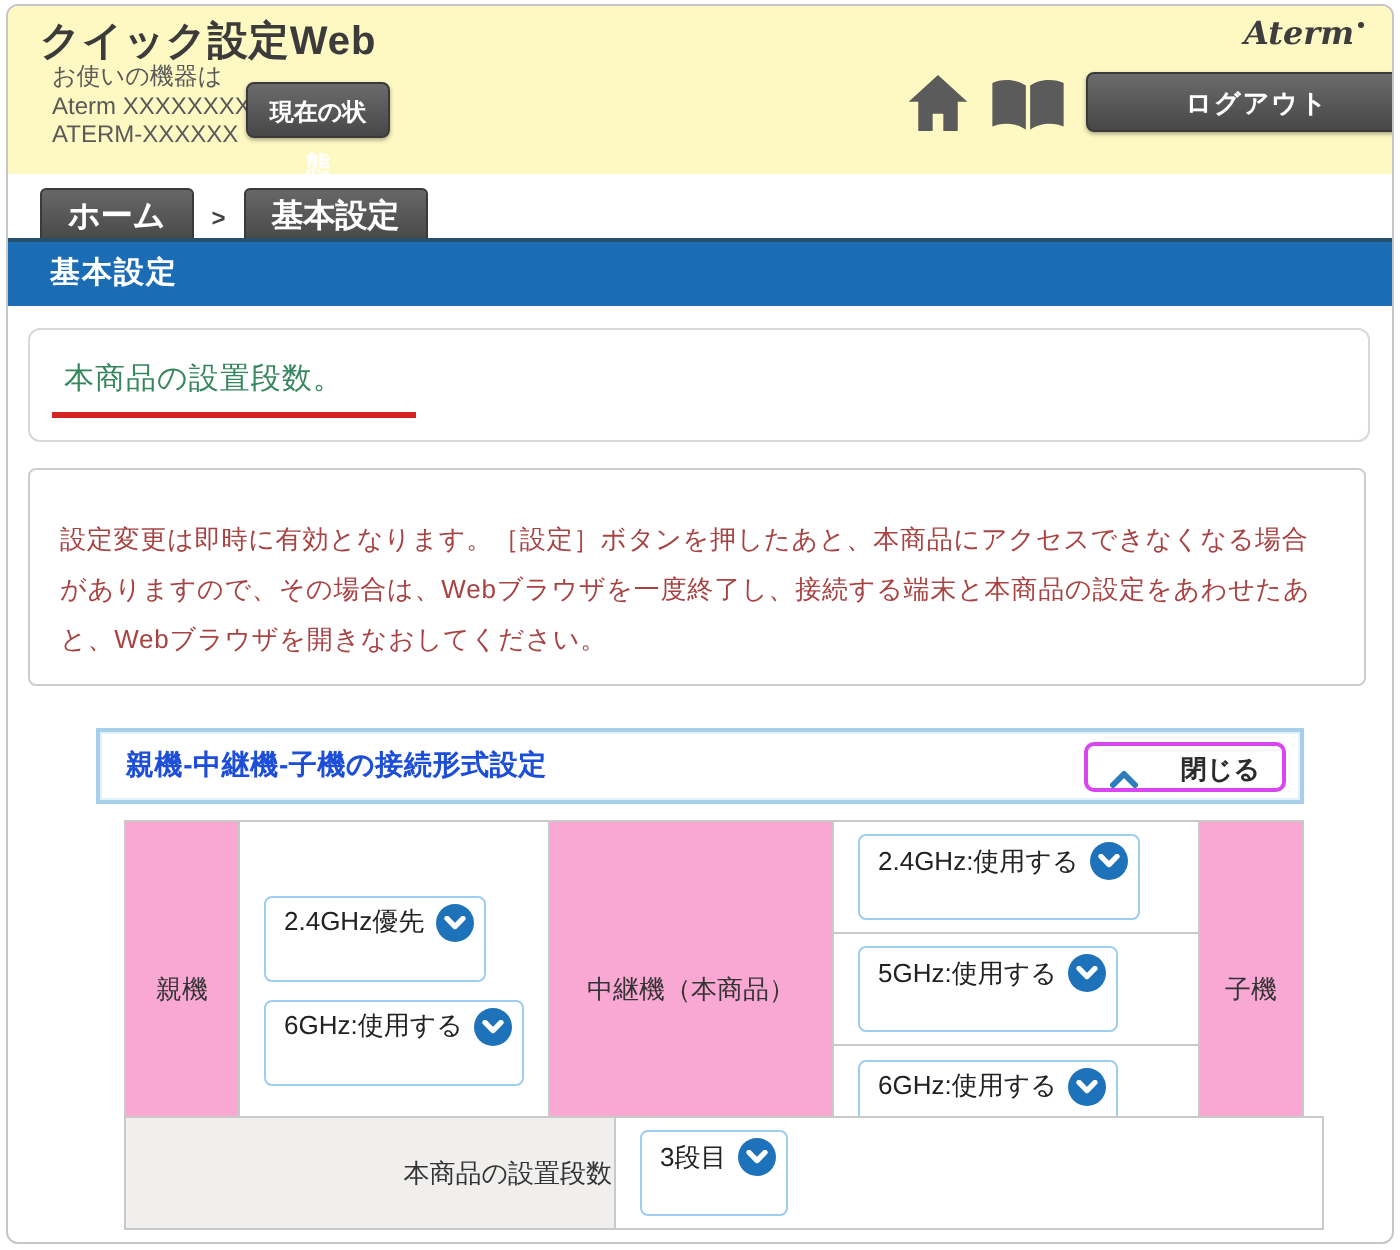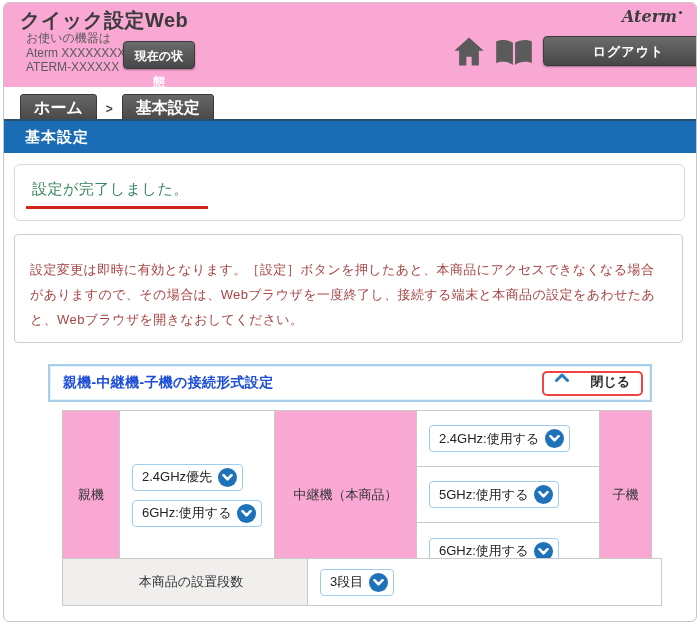--- a/index.html
+++ b/index.html
@@ -1,20 +1,20 @@
 <!DOCTYPE html>
 <html lang="ja"><head>
 <meta charset="utf-8">
 <style>
   html,body{margin:0;padding:0;background:#fff;}
   body{width:700px;height:625px;position:relative;font-family:"Liberation Sans","DejaVu Sans",sans-serif;-webkit-font-smoothing:antialiased;}
   .page{position:absolute;left:3px;top:2px;width:692px;height:618px;background:#fff;border:1px solid #c6c6c6;border-radius:6px;overflow:hidden;}
 
   
-  .header{position:absolute;top:0;left:0;right:0;height:84px;background:#f9a8d4;padding-left:16px;}
+  .header{position:absolute;top:0;left:0;right:0;height:84px;background:#fef9c3;padding-left:16px;}
   .app-title{position:absolute;top:4px;left:16px;font-size:20px;font-weight:bold;color:#3b3b3b;letter-spacing:.5px;}
   .device-info{position:absolute;top:28px;left:22px;font-size:12px;color:#5a5a5a;line-height:14.5px;}
   .gray-btn{display:inline-block;background:linear-gradient(#6b6b6b,#474747);border:1px solid #3a3a3a;border-radius:4px;color:#fff;font-weight:bold;text-align:center;box-shadow:0 1px 2px rgba(0,0,0,.35);cursor:pointer;font-family:inherit;}
   .status-btn{position:absolute;top:38px;left:119px;width:72px;height:28px;font-size:12px;line-height:26px;}
   .brand{position:absolute;top:4px;right:14px;font-family:"DejaVu Serif","Liberation Serif",serif;font-style:italic;font-weight:bold;font-size:16px;color:#3d3d3d;}
   .brand::after{content:"";display:inline-block;width:3px;height:3px;background:#3d3d3d;border-radius:50%;vertical-align:top;margin:4px 0 0 2px;}
   .icon-btn{position:absolute;cursor:pointer;background:none;border:none;padding:0;}
   .home-ic{top:33px;left:449px;}
   .book-ic{top:36px;left:490px;}
   .logout-btn{position:absolute;top:33px;left:539px;width:171px;height:30px;font-size:13px;line-height:28px;letter-spacing:1px;}
@@ -35,35 +35,35 @@
 
   
   .notice-box{position:absolute;top:231px;left:10px;width:669px;height:109px;border:1px solid #cdcdcd;border-radius:4px;box-sizing:border-box;padding:13px 15px;}
   .notice-title{color:#b73831;font-size:14px;font-weight:bold;letter-spacing:1px;}
   .notice-title .tri{font-size:14px;margin-right:2px;}
   .notice-body{margin-top:9px;font-size:13px;color:#a74343;line-height:25px;letter-spacing:.4px;}
 
   
   .panel-bar{position:absolute;top:361px;left:44px;width:600px;height:34px;border:2px solid #a8cfe9;box-shadow:inset 0 0 0 1px #e4f2fb;background:#fff;display:flex;align-items:center;}
   .panel-title{font-size:14px;font-weight:bold;color:#1d4ed8;padding-left:13px;letter-spacing:.3px;}
-  .close-btn{margin-left:auto;margin-right:7px;height:25px;background:#fff;border:2px solid #ef4444;border-radius:5px;display:flex;align-items:flex-start;gap:21px;padding:0 11px;cursor:pointer;font-family:inherit;}
+  .close-btn{margin-left:auto;margin-right:7px;height:25px;background:#fff;border:2px solid #d946ef;border-radius:5px;display:flex;align-items:flex-end;gap:21px;padding:0 11px;cursor:pointer;font-family:inherit;}
   .close-btn .lbl{font-size:13px;font-weight:bold;color:#2b2b2b;}
 
   
   .cfg-table{position:absolute;left:58px;border-collapse:collapse;table-layout:fixed;}
   .main-table{top:407px;}
   .cfg-table td{border:1px solid #c9c9c9;font-size:13px;color:#333;}
   .lbl-cell{background:#f9a8d4;text-align:center;}
   .dd-cell{background:#fff;padding:6px 0 6px 12px;vertical-align:middle;}
   .stack{display:flex;flex-direction:column;gap:9px;align-items:flex-start;}
   .place-table{top:555px;}
   .place-label{background:#f0efee;padding-left:13px;}
 
   
-  .dd{display:inline-flex;align-items:center;gap:6px;background:#fff;border:1px solid #9dcef0;border-radius:4px;padding:3px 5px 3px 9px;font-size:13px;color:#222;cursor:pointer;white-space:nowrap;}
+  .dd{display:inline-flex;align-items:center;gap:6px;background:#fff;border:1px solid #9dcef0;border-radius:4px;padding:3px 5px 19px 9px;font-size:13px;color:#222;cursor:pointer;white-space:nowrap;}
   .dd-circle{width:19px;height:19px;border-radius:50%;background:#1d72b9;display:flex;align-items:center;justify-content:center;flex:0 0 auto;}
 </style>
 </head>
 <body>
 
 <div class="page">
 
   <div class="header">
     <div class="app-title">クイック設定Web</div>
     <div class="device-info">
@@ -93,21 +93,21 @@
     <button class="crumb-btn">ホーム</button>
     <span class="crumb-sep">&gt;</span>
     <button class="crumb-btn">基本設定</button>
   </div>
 
   <div class="title-bar">
     <span>基本設定</span>
   </div>
 
   <div class="success-box">
-    <div class="success-text">設定が完了しました。</div>
+    <div class="success-text">本商品の設置段数。</div>
     <div class="success-underline"></div>
   </div>
 
   <div class="notice-box">
     <div class="notice-body">設定変更は即時に有効となります。［設定］ボタンを押したあと、本商品にアクセスできなくなる場合がありますので、その場合は、Webブラウザを一度終了し、接続する端末と本商品の設定をあわせたあと、Webブラウザを開きなおしてください。</div>
   </div>
 
   <div class="panel-bar">
     <span class="panel-title">親機-中継機-子機の接続形式設定</span>
     <button class="close-btn">
@@ -180,21 +180,21 @@
               </span>
         </span>
       </td>
     </tr>
   </tbody>
     </table>
 
   <table class="cfg-table place-table">
     <tbody>
         <tr>
-      <td class="lbl-cell place-label" style="width:230px;height:44px;text-align:center;">本商品の設置段数</td>
+      <td class="lbl-cell place-label" style="width:230px;height:44px;text-align:right;">本商品の設置段数</td>
       <td class="dd-cell" style="width:341px;">
         <span class="dd">
           <span>3段目</span>
           <span class="dd-circle">
                 <svg width="11" height="7" viewBox="0 0 11 7">
                   <polyline points="1.5,1.2 5.5,5.3 9.5,1.2" fill="none" stroke="#fff" stroke-width="2.6" stroke-linecap="round" stroke-linejoin="round"></polyline>
                 </svg>
               </span>
         </span>
       </td>

